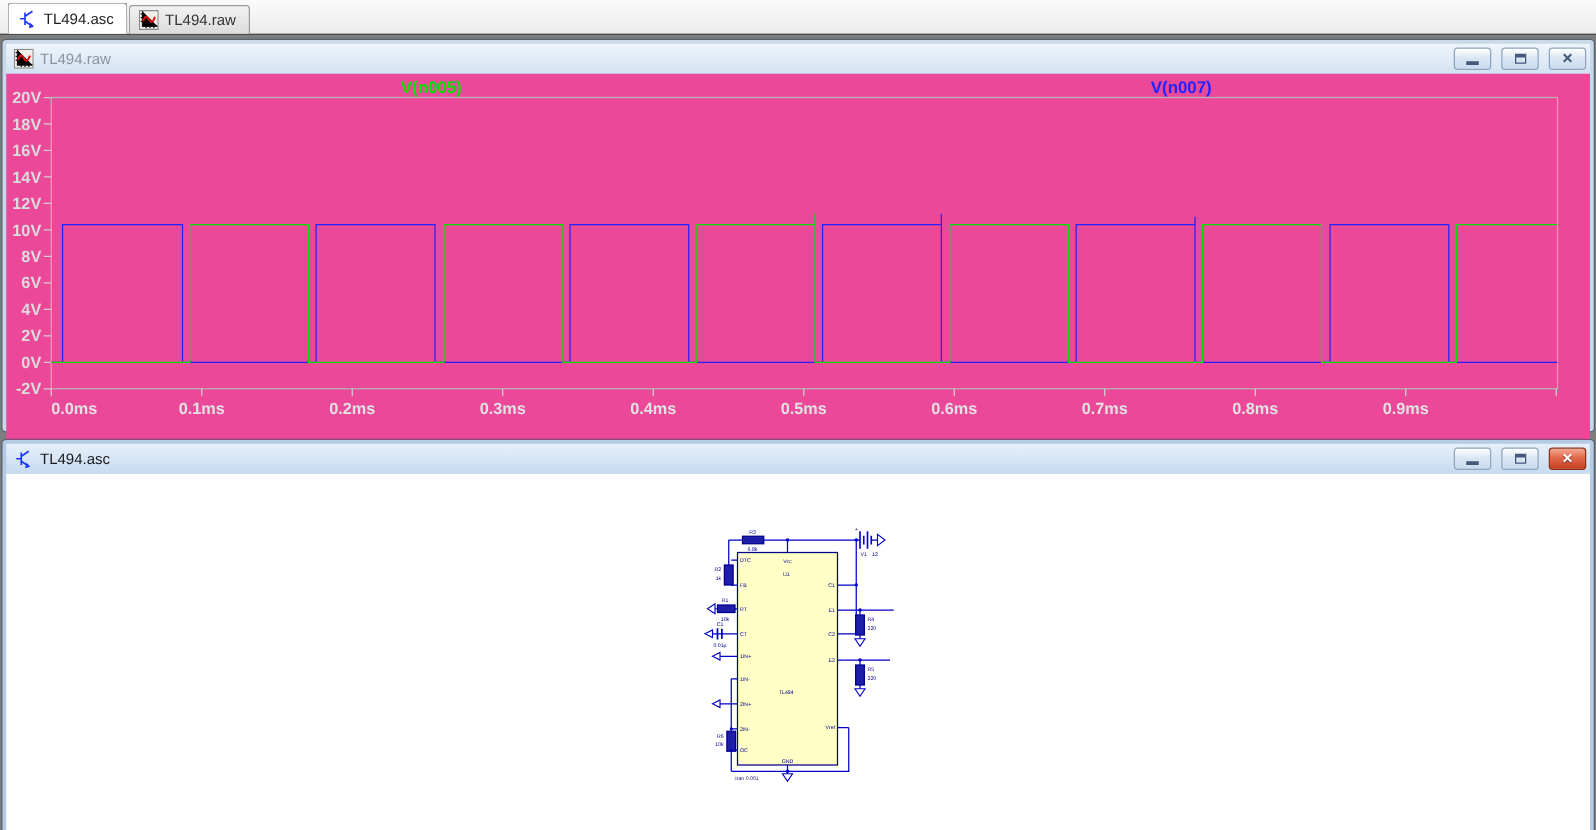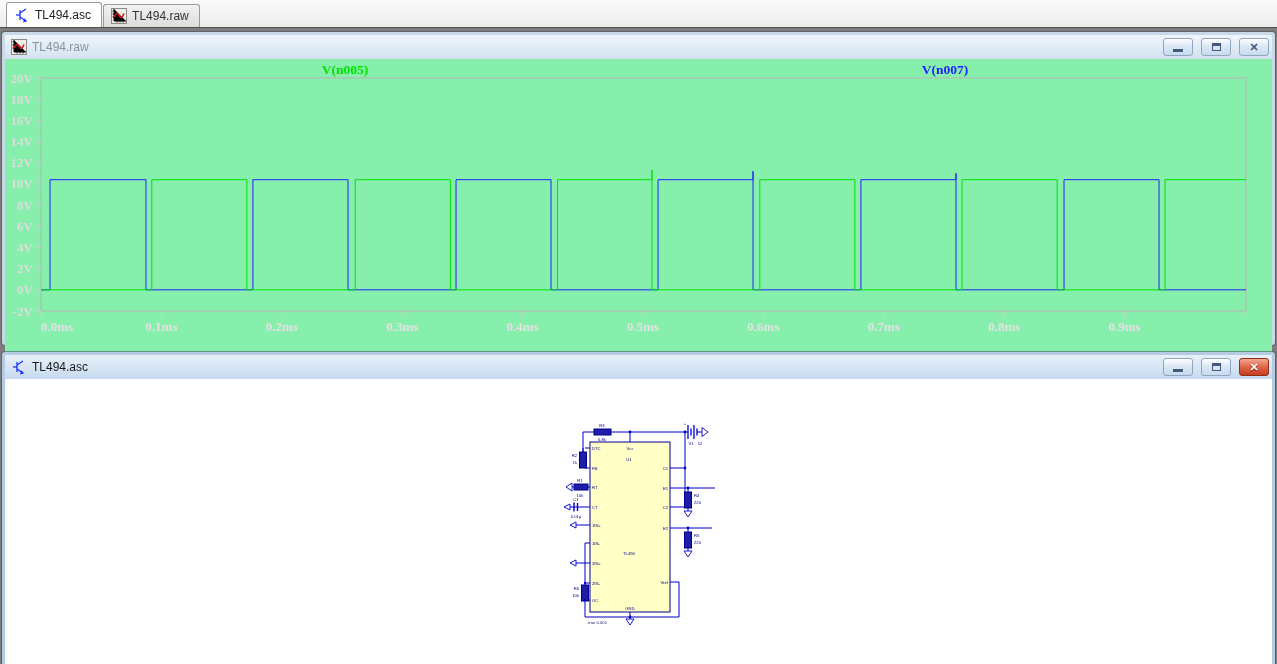--- a/index.html
+++ b/index.html
@@ -48,21 +48,21 @@
   }
   .win-btn.close-active{
     background:linear-gradient(#f2a893,#e06a4c 45%,#c63d1f);
     border-color:#8f3015;
   }
   .g-min{width:10px;height:3px;background:#44587a;margin-top:7px;}
   .g-restore{width:9px;height:8px;border:1px solid #44587a;border-top-width:3px;box-sizing:border-box;background:transparent;}
   .g-close{color:#44587a;font-size:11px;font-weight:bold;line-height:1;}
   .close-active .g-close{color:#ffffff;text-shadow:0 1px 1px #6d1c07;}
   
-  .wave-content{position:relative;width:1267px;height:336px;background:#86efac;overflow:hidden;font-family:Liberation Serif, serif;}
+  .wave-content{position:relative;width:1267px;height:336px;background:#ec4899;overflow:hidden;}
   
   .sch-content{position:relative;width:1267px;height:288px;background:#ffffff;overflow:hidden;}
   .sch-svg{position:absolute;left:547px;top:33px;}
   
   .icon16{width:16px;height:16px;flex:0 0 16px;}
 </style>
 </head>
 <body>
 
 <div class="tabbar">

